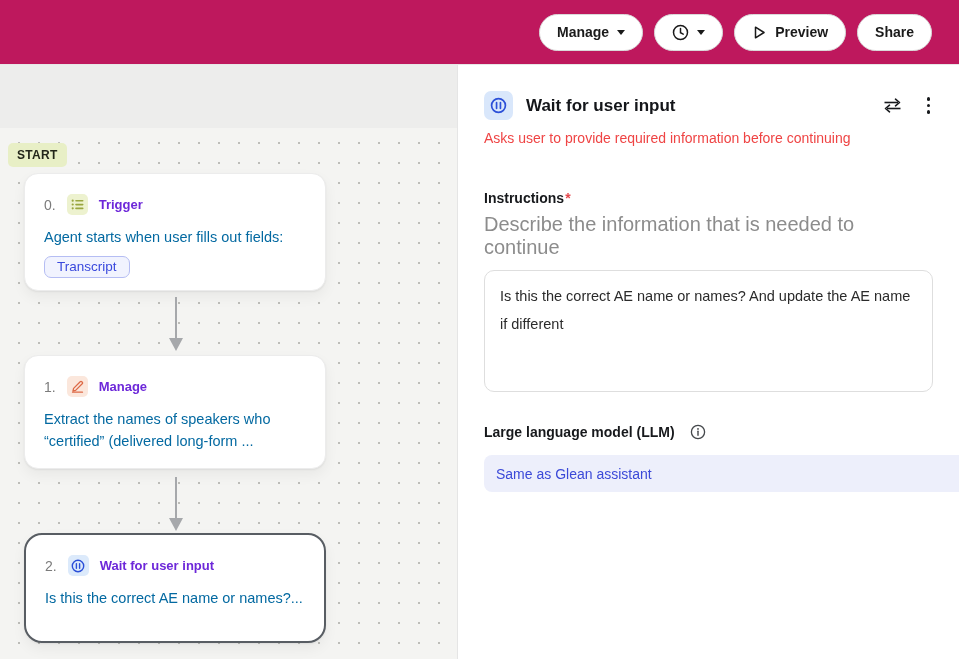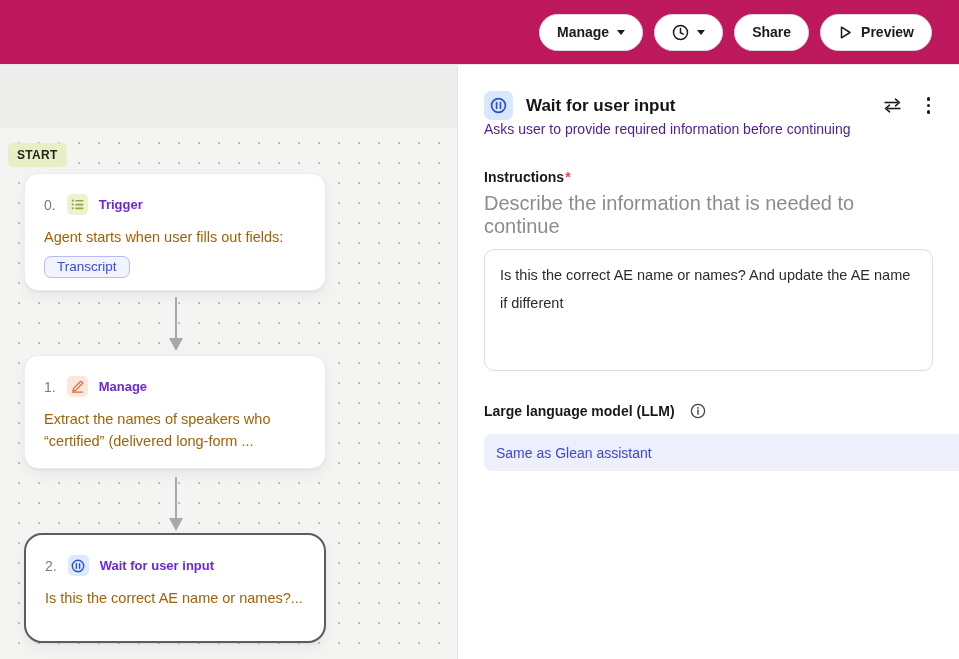--- a/index.html
+++ b/index.html
@@ -26,41 +26,41 @@
   .start-badge { position:absolute; left:8px; top:78px; background:#e8efc6; color:#23261a;
     font-size:12px; font-weight:700; letter-spacing:.3px; padding:5px 9px; border-radius:5px; }
   .node { position:absolute; left:24px; width:302px; background:#fff; border-radius:14px;
     border:1px solid #ececec; box-shadow:0 1px 2px rgba(0,0,0,.06), 0 6px 14px rgba(0,0,0,.05);
     padding:20px 19px 16px 19px; cursor:pointer; }
   .node.selected { border:2px solid #585d63; border-radius:18px; }
   .node-head { display:flex; align-items:center; gap:11px; margin-bottom:11px; }
   .node-num { font-size:14px; color:#7b7b7b; }
   .node-icon { width:21px; height:21px; border-radius:5px; display:flex; align-items:center; justify-content:center; flex:0 0 auto; }
   .node-type { font-size:13px; font-weight:600; color:#6d28d9; }
-  .node-body { font-size:14.5px; font-weight:500; color:#a16207; line-height:22px; }
+  .node-body { font-size:14.5px; font-weight:500; color:#0369a1; line-height:22px; }
   .chip { display:inline-block; margin-top:8px; padding:2px 12px 3px; border:1px solid #b5bdf3;
     background:#f1f3fe; border-radius:7px; color:#3a49dd; font-size:13.5px; font-weight:500; }
   .arrow { position:absolute; left:168px; }
 
   
   .tile-trigger { background:#edf2cf; }
   .tile-respond { background:#fbe7dc; }
   .tile-wait    { background:#dceafb; }
 
   
   .panel { width:502px; height:594px; background:#fff; border-left:1px solid #e5e5e5;
     padding:26px 27px 0 26px; }
   .panel-head { display:flex; align-items:center; }
   .panel-icon { width:29px; height:29px; border-radius:7px; background:#d9e7fb;
     display:flex; align-items:center; justify-content:center; }
   .panel-title { font-size:17px; font-weight:700; margin-left:13px; color:#14161a; }
   .panel-head-actions { margin-left:auto; display:flex; align-items:center; gap:21px; }
   .icon-btn { background:none; border:none; cursor:pointer; padding:2px; display:flex; align-items:center; }
-  .panel-sub { margin-top:1px; font-size:14px; color:#4c1d95; }
-  .field-label { margin-top:32px; font-size:14px; font-weight:700; color:#17191c; display:flex; align-items:center; }
+  .panel-sub { margin-top:10px; font-size:14px; color:#ef4444; }
+  .field-label { margin-top:44px; font-size:14px; font-weight:700; color:#17191c; display:flex; align-items:center; }
   .req { color:#e5484d; font-weight:700; margin-left:1px; }
   .field-helper { margin-top:7px; font-size:20px; color:#8c8c8c; }
   .instructions-box { margin-top:11px; width:449px; height:122px; border:1px solid #dedede;
     border-radius:10px; padding:11px 15px; font-family:inherit; font-size:14.5px; color:#2b2b2b;
     line-height:28px; resize:none; outline:none; background:#fff; }
   .llm-label { margin-top:28px; gap:15px; }
   .llm-select { margin-top:15px; width:506px; height:37px; background:#ecEFfb; background:#edeffb;
     border-radius:8px; display:flex; align-items:center; padding:0 14px 0 12px; cursor:pointer; }
   .llm-value { font-size:14px; font-weight:500; color:#3b49d8; }
   .llm-caret { margin-left:auto; width:0; height:0; border-left:5px solid transparent;
@@ -80,29 +80,29 @@
   <button class="pill-btn">
     <span style="display:flex;">
       <svg width="17" height="17" viewBox="0 0 17 17">
           <circle cx="8.5" cy="8.5" r="7" fill="none" stroke="#1a1a1a" stroke-width="1.5"></circle>
           <path d="M8.5 4.6 V8.7 L11.2 10.2" fill="none" stroke="#1a1a1a" stroke-width="1.5" stroke-linecap="round"></path>
         </svg>
     </span>
     <span class="caret-down"></span>
   </button>
   <button class="pill-btn">
-    <span>Share</span>
-  </button>
-  <button class="pill-btn">
     <span style="display:flex;">
       <svg width="15" height="15" viewBox="0 0 15 15">
           <path d="M3.5 2.2 L12 7.5 L3.5 12.8 Z" fill="none" stroke="#1a1a1a" stroke-width="1.5" stroke-linejoin="round"></path>
         </svg>
     </span>
     <span>Preview</span>
+  </button>
+  <button class="pill-btn">
+    <span>Share</span>
   </button>
 </header>
 
 <div class="main">
 
   <div class="canvas">
     <div class="canvas-dots"></div>
 
     <div class="start-badge">START</div>
 

